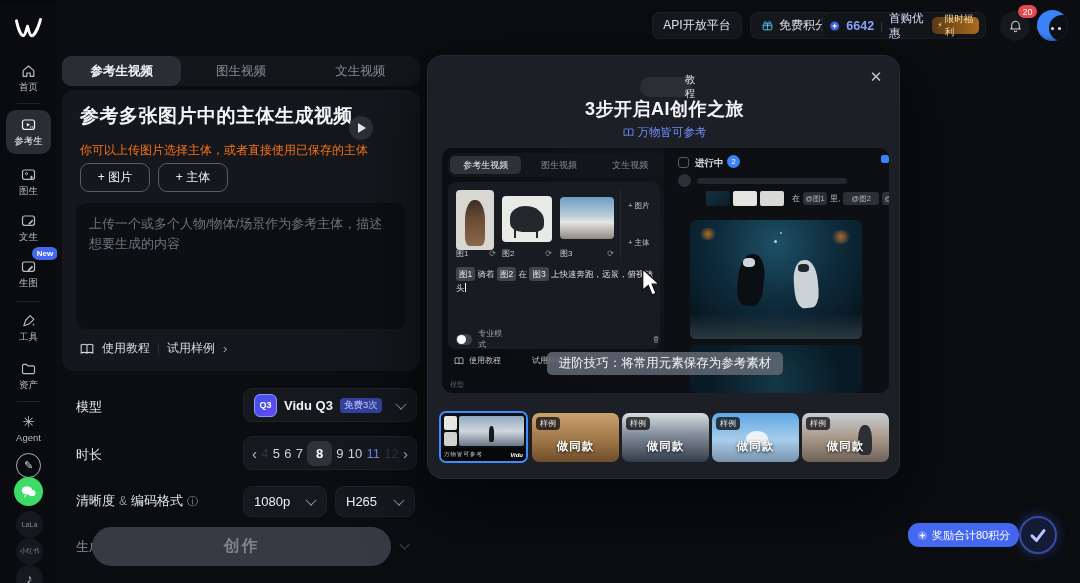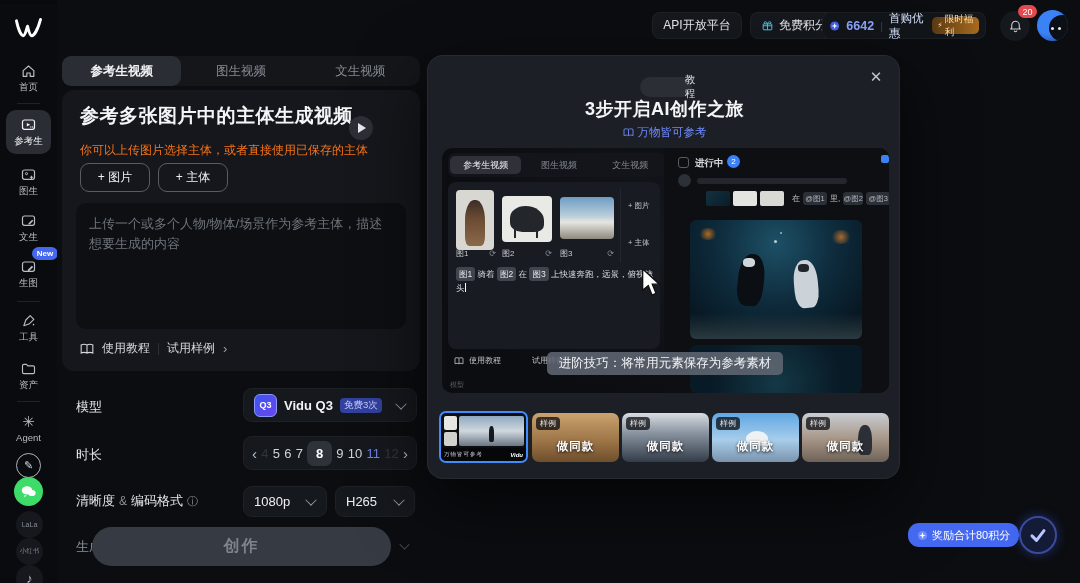--- a/index.html
+++ b/index.html
@@ -314,20 +314,29 @@
 
         <div class="abs" style="left:8px;top:85px;width:198px;font-size:8.5px;line-height:14px;color:#d7dade;">
           <span class="minipill">图1</span>
           <span>骑着</span>
           <span class="minipill">图2</span>
           <span>在</span>
           <span class="minipill">图3</span>
           <span>上快速奔跑，远景，俯视镜头</span><span style="display:inline-block;width:1px;height:9px;background:#fff;vertical-align:-1px;"></span>
         </div>
 
+        <div class="abs flex" style="left:8px;top:146px;gap:6px;">
+          <span style="width:20px;height:11px;background:#3f444c;border-radius:6px;position:relative;display:inline-block;">
+              <span style="position:absolute;left:1px;top:1px;width:9px;height:9px;border-radius:50%;background:#fff;"></span>
+            </span>
+          <span style="font-size:8px;color:#9aa1a9;">专业模式</span>
+          <svg style="margin-left:142px;" width="10" height="11" viewBox="0 0 24 26">
+              <path d="M4 7h16M9 7V4h6v3M7 7l1.5 15h7L17 7M10.5 11v7M13.5 11v7" stroke="#8d939b" stroke-width="2" fill="none"></path>
+            </svg>
+        </div>
       </div>
 
       <div class="abs flex" style="left:12px;top:207px;gap:5px;">
         <svg width="10" height="8" viewBox="0 0 24 20">
             <path d="M2 3c3.3-1.6 6.7-1.6 10 0 3.3-1.6 6.7-1.6 10 0v14c-3.3-1.6-6.7-1.6-10 0-3.3-1.6-6.7-1.6-10 0zM12 3v14" stroke="#c2c6cc" stroke-width="2" fill="none"></path>
           </svg>
         <span style="font-size:8px;color:#c2c6cc;">使用教程</span>
         <span style="font-size:8px;color:#c2c6cc;margin-left:26px;">试用样例</span>
         <span style="font-size:8px;color:#9aa0a8;">›</span>
       </div>
@@ -342,21 +351,21 @@
         <div class="abs" style="left:14px;top:26px;width:13px;height:13px;border-radius:50%;background:#2c3037;"></div>
         <div class="abs" style="left:33px;top:30px;width:150px;height:6px;border-radius:3px;background:#3f434b;opacity:.45;"></div>
 
         <div class="abs flex" style="left:42px;top:43px;gap:3px;">
           <span style="width:24px;height:15px;border-radius:2px;background:linear-gradient(135deg,#123241,#0a1c28);display:inline-block;"></span>
           <span style="width:24px;height:15px;border-radius:2px;background:#e4e4e0;display:inline-block;"></span>
           <span style="width:24px;height:15px;border-radius:2px;background:#d8d8d4;display:inline-block;"></span>
           <span style="font-size:8px;color:#c2c6cc;margin-left:5px;">在</span>
           <span class="ctr tagpill" style="width:24px;height:13px;">@图1</span>
           <span style="font-size:8px;color:#c2c6cc;">里,</span>
-          <span class="ctr tagpill" style="width:20px;height:13px;">@图2</span>
+          <span class="ctr tagpill" style="width:36px;height:13px;">@图2</span>
           <span class="ctr tagpill" style="width:24px;height:13px;">@图3</span>
         </div>
 
         <div class="abs" style="left:26px;top:72px;width:172px;height:119px;border-radius:6px;overflow:hidden;background:radial-gradient(circle at 50% 20%,#1d5066 0%,#0e2c3d 45%,#071722 85%);">
           <div class="abs" style="left:8px;top:8px;width:20px;height:12px;border-radius:50%;background:radial-gradient(circle,#b06a22 0%,transparent 70%);"></div>
           <div class="abs" style="left:140px;top:10px;width:22px;height:14px;border-radius:50%;background:radial-gradient(circle,#a86a2e 0%,transparent 70%);"></div>
           <div class="abs" style="left:48px;top:34px;width:26px;height:52px;border-radius:45% 45% 35% 35%;background:#0b0e12;transform:rotate(6deg);"></div>
           <div class="abs" style="left:53px;top:38px;width:12px;height:9px;border-radius:40%;background:#cfd6da;"></div>
           <div class="abs" style="left:104px;top:40px;width:24px;height:48px;border-radius:45% 45% 35% 35%;background:#ccd3d8;transform:rotate(-5deg);"></div>
           <div class="abs" style="left:108px;top:44px;width:11px;height:8px;border-radius:40%;background:#20262c;"></div>

